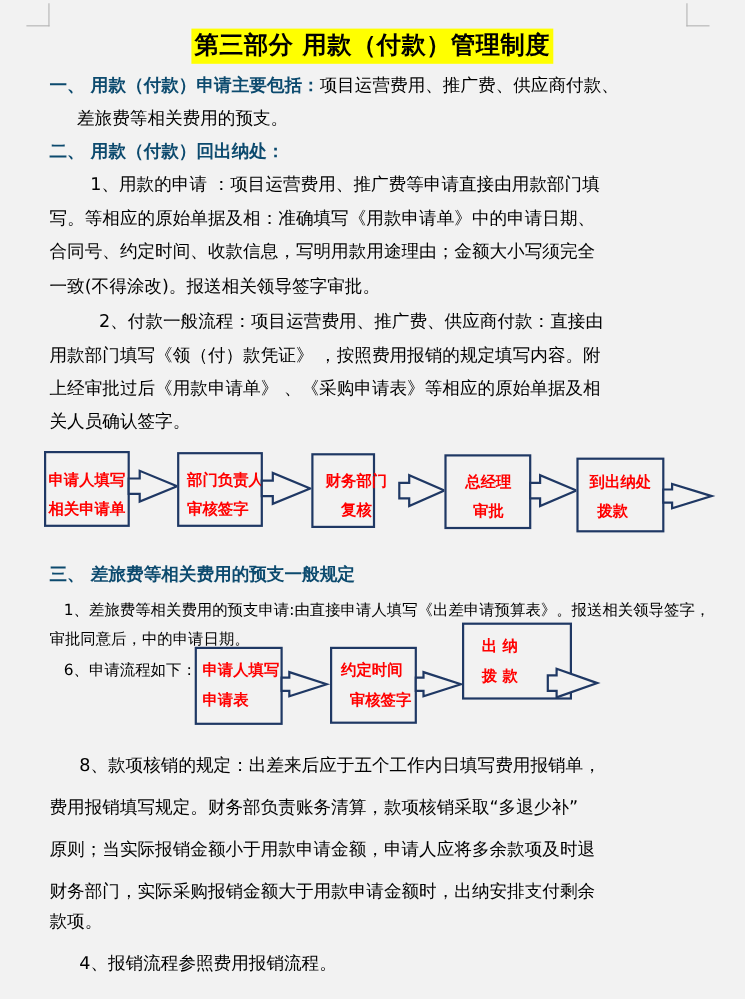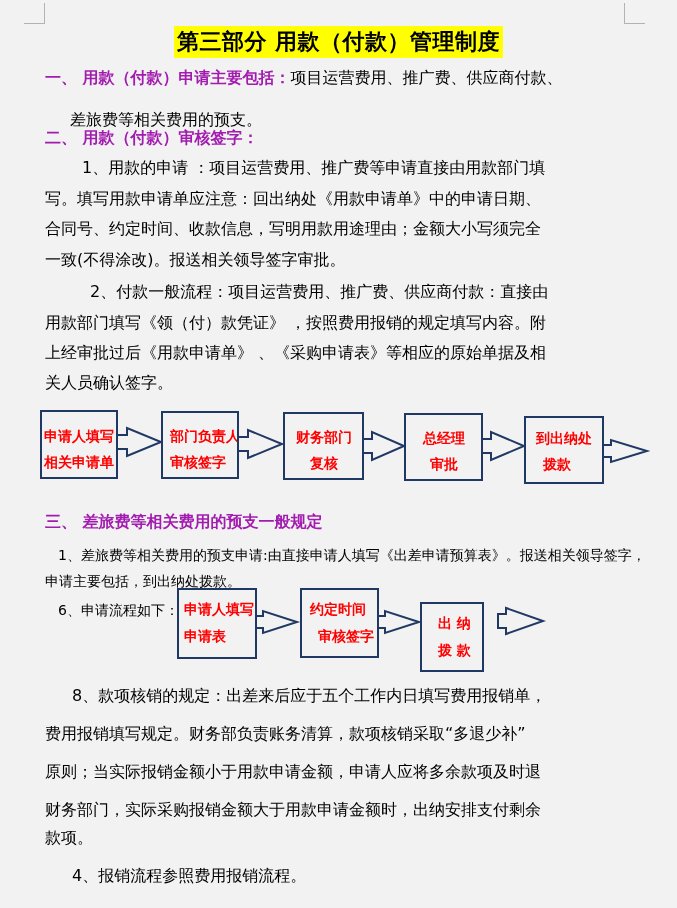--- a/index.html
+++ b/index.html
@@ -8,49 +8,49 @@
     font-family: "DejaVu Sans", "Liberation Sans", sans-serif; color:#000;
   }
   .corner { position:absolute; border-color:#b3b3b3; border-style:solid; border-width:0; }
   .corner.tl { left:24px; top:3px; width:20px; height:20px; border-right-width:1px; border-bottom-width:1px; }
   .corner.tr { left:624px; top:3px; width:20px; height:20px; border-left-width:1px; border-bottom-width:1px; }
 
   .title-wrap { position:absolute; top:26px; left:0; width:677px; text-align:center; }
   .title { display:inline-block; background:#ffff00; font-size:22px; font-weight:bold; padding:1px 3px; line-height:30px; letter-spacing:0.5px; }
 
   .line { position:absolute; left:45px; font-size:16px; line-height:20px; white-space:nowrap; }
-  .blue { color:#a21caf; font-weight:bold; }
+  .blue { color:#0c4a6e; font-weight:bold; }
   .bold { font-weight:normal; }
   .small { font-size:14px; }
 
   .box { position:absolute; border:2px solid #1f3864; background:#f2f2f2; color:#ff0000; font-weight:bold; font-size:14px; box-sizing:border-box; }
   .box span { position:absolute; white-space:nowrap; }
   svg.arrow { position:absolute; overflow:visible; }
 </style>
 </head>
 <body>
 
 <div class="corner tl"></div>
 <div class="corner tr"></div>
 
 <div class="title-wrap">
   <span class="title">第三部分 用款（付款）管理制度</span>
 </div>
 
 <div class="line" style="top:68px;">
   <span class="blue">一、 用款（付款）申请主要包括：</span><span>项目运营费用、推广费、供应商付款、</span>
 </div>
-<div class="line" style="top:98px; left:70px;margin-top:12px;">差旅费等相关费用的预支。</div>
+<div class="line" style="top:98px; left:70px;">差旅费等相关费用的预支。</div>
 
-<div class="line blue" style="top:128px;">二、 用款（付款）审核签字：</div>
+<div class="line blue" style="top:128px;">二、 用款（付款）回出纳处：</div>
 
 <div class="line" style="top:158px; left:82px;">
   <span class="bold">1、用款的申请 ：</span><span>项目运营费用、推广费等申请直接由用款部门填</span>
 </div>
-<div class="line" style="top:189px;">写。填写用款申请单应注意：回出纳处《用款申请单》中的申请日期、</div>
+<div class="line" style="top:189px;">写。等相应的原始单据及相：准确填写《用款申请单》中的申请日期、</div>
 <div class="line" style="top:219px;">合同号、约定时间、收款信息，写明用款用途理由；金额大小写须完全</div>
 <div class="line" style="top:250px;">一致(不得涂改)。报送相关领导签字审批。</div>
 
 <div class="line" style="top:282px; left:90px;">
   <span class="bold">2、付款一般流程：</span><span>项目运营费用、推广费、供应商付款：直接由</span>
 </div>
 <div class="line" style="top:313px;">用款部门填写《领（付）款凭证》 ，按照费用报销的规定填写内容。附</div>
 <div class="line" style="top:343px;">上经审批过后《用款申请单》 、《采购申请表》等相应的原始单据及相</div>
 <div class="line" style="top:373px;">关人员确认签字。</div>
 
@@ -61,21 +61,21 @@
 <svg class="arrow" style="left:117px; top:428px;" width="45" height="28">
   <polygon points="0,7 10,7 10,0 44,14 10,28 10,21 0,21" fill="#f2f2f2" stroke="#1f3864" stroke-width="2"></polygon>
 </svg>
 <div class="box" style="left:161px; top:411px; width:78px; height:68px;">
   <span style="left:7px; top:15px;">部门负责人</span>
   <span style="left:7px; top:41px;">审核签字</span>
 </div>
 <svg class="arrow" style="left:238px; top:430px;" width="45" height="28">
   <polygon points="0,7 10,7 10,0 44,14 10,28 10,21 0,21" fill="#f2f2f2" stroke="#1f3864" stroke-width="2"></polygon>
 </svg>
-<div class="box" style="left:283px; top:412px; width:81px; height:68px;text-align:right;">
+<div class="box" style="left:283px; top:412px; width:58px; height:68px;text-align:right;">
   <span style="left:11px; top:15px;">财务部门</span>
   <span style="left:25px; top:41px;">复核</span>
 </div>
 <svg class="arrow" style="left:363px; top:432px;" width="42" height="28">
   <polygon points="0,7 9,7 9,0 41,14 9,28 9,21 0,21" fill="#f2f2f2" stroke="#1f3864" stroke-width="2"></polygon>
 </svg>
 <div class="box" style="left:404px; top:413px; width:79px; height:68px;">
   <span style="left:17px; top:15px;">总经理</span>
   <span style="left:24px; top:41px;">审批</span>
 </div>
@@ -88,39 +88,39 @@
 </div>
 <svg class="arrow" style="left:603px; top:440px;" width="45" height="22">
   <polygon points="0,5 8,5 8,0 44,11 8,22 8,17 0,17" fill="#f2f2f2" stroke="#1f3864" stroke-width="2"></polygon>
 </svg>
 
 <div class="line blue" style="top:512px;">三、 差旅费等相关费用的预支一般规定</div>
 
 <div class="line small" style="top:545px; left:58px;">
   <span class="bold">1、差旅费等相关费用的预支申请</span><span>:由直接申请人填写《出差申请预算表》。报送相关领导签字，</span>
 </div>
-<div class="line small" style="top:571px;">申请主要包括，到出纳处拨款。</div>
+<div class="line small" style="top:571px;">审批同意后，中的申请日期。</div>
 
 <div class="line bold small" style="top:600px; left:58px;">6、申请流程如下：</div>
 
 <div class="box" style="left:177px; top:588px; width:80px; height:71px;">
   <span style="left:5px; top:11px;">申请人填写</span>
   <span style="left:5px; top:38px;">申请表</span>
 </div>
 <svg class="arrow" style="left:256px; top:611px;" width="42" height="22">
   <polygon points="0,5 7,5 7,0 41,11 7,22 7,17 0,17" fill="#f2f2f2" stroke="#1f3864" stroke-width="2"></polygon>
 </svg>
 <div class="box" style="left:300px; top:588px; width:79px; height:70px;">
   <span style="left:8px; top:11px;">约定时间</span>
   <span style="left:16px; top:38px;">审核签字</span>
 </div>
 <svg class="arrow" style="left:378px; top:611px;" width="42" height="22">
   <polygon points="0,5 7,5 7,0 41,11 7,22 7,17 0,17" fill="#f2f2f2" stroke="#1f3864" stroke-width="2"></polygon>
 </svg>
-<div class="box" style="left:420px; top:602px; width:64px; height:70px;">
+<div class="box" style="left:420px; top:566px; width:100px; height:70px;">
   <span style="left:16px; top:11px;">出 纳</span>
   <span style="left:16px; top:38px;">拨 款</span>
 </div>
 <svg class="arrow" style="left:498px; top:608px;" width="46" height="26">
   <polygon points="0,6 8,6 8,0 45,13 8,26 8,20 0,20" fill="#f2f2f2" stroke="#1f3864" stroke-width="2"></polygon>
 </svg>
 
 <div class="line" style="top:686px; left:72px;">
   <span class="bold">8、款项核销的规定：</span><span>出差来后应于五个工作内日填写费用报销单，</span>
 </div>

